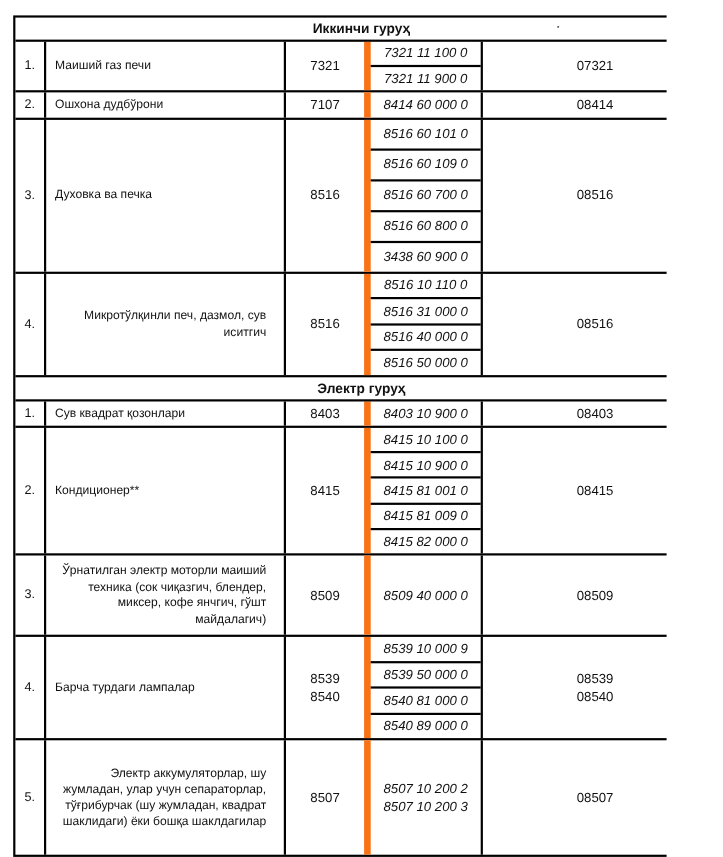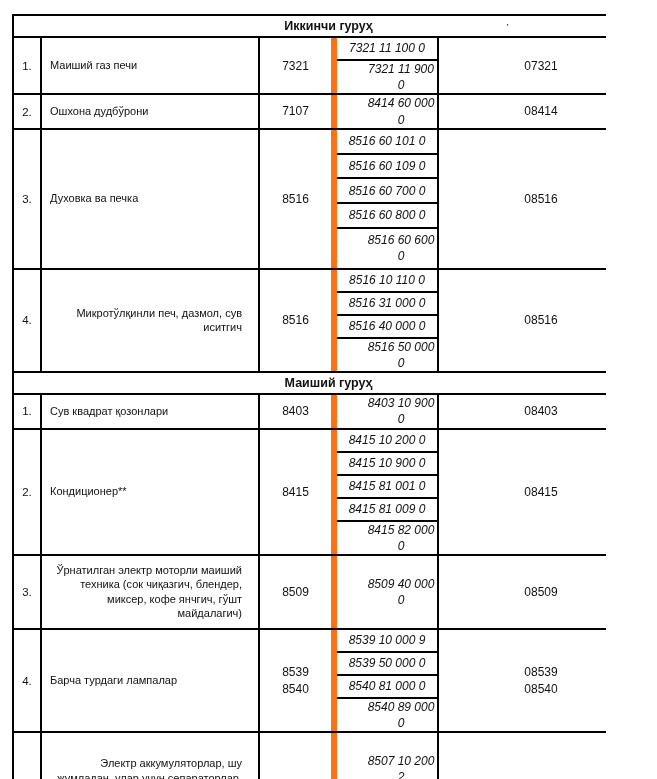--- a/index.html
+++ b/index.html
@@ -100,21 +100,21 @@
     min-height: 21px;
     display: flex;
     flex-direction: column;
     align-items: center;
     justify-content: center;
     border-bottom: 2px solid #000000;
     font-size: 12px;
     line-height: 1.35;
     font-style: italic;
   }
-  .c-sub .subcell:last-child { border-bottom: 0; padding-left: 28px; }
+  .c-sub .subcell:last-child { border-bottom: 0; }
   .c-final {
     flex: 1 1 auto;
     flex-direction: column;
     line-height: 1.35;
   }
   
   .h46  { min-height: 46px; }
   .h24  { min-height: 24px; }
   .h140 { min-height: 140px; }
   .h94  { min-height: 94px; }
@@ -181,21 +181,21 @@
         <div class="subcell">
             <div>8516 60 109 0</div>
           </div>
         <div class="subcell">
             <div>8516 60 700 0</div>
           </div>
         <div class="subcell">
             <div>8516 60 800 0</div>
           </div>
         <div class="subcell">
-            <div>8516 60 600 0</div>
+            <div>3438 60 900 0</div>
           </div>
       </div>
       <div class="c c-final">
         <div>08516</div>
       </div>
     </div>
 
     <div class="trow h94">
       <div class="c c-num">4.</div>
       <div class="c c-name">Микротўлқинли печ, дазмол, сув иситгич</div>
@@ -215,21 +215,21 @@
         <div class="subcell">
             <div>8516 50 000 0</div>
           </div>
       </div>
       <div class="c c-final">
         <div>08516</div>
       </div>
     </div>
 
     <div class="sec-header">
-      <span>Маиший гуруҳ</span>
+      <span>Электр гуруҳ</span>
     </div>
 
     <div class="trow h24">
       <div class="c c-num">1.</div>
       <div class="c c-name">Сув квадрат қозонлари</div>
       <div class="c c-code">
         <div>8403</div>
       </div>
       <div class="c c-sub">
         <div class="subcell">
@@ -242,21 +242,21 @@
     </div>
 
     <div class="trow h116">
       <div class="c c-num">2.</div>
       <div class="c c-name">Кондиционер**</div>
       <div class="c c-code">
         <div>8415</div>
       </div>
       <div class="c c-sub">
         <div class="subcell">
-            <div>8415 10 200 0</div>
+            <div>8415 10 100 0</div>
           </div>
         <div class="subcell">
             <div>8415 10 900 0</div>
           </div>
         <div class="subcell">
             <div>8415 81 001 0</div>
           </div>
         <div class="subcell">
             <div>8415 81 009 0</div>
           </div>

